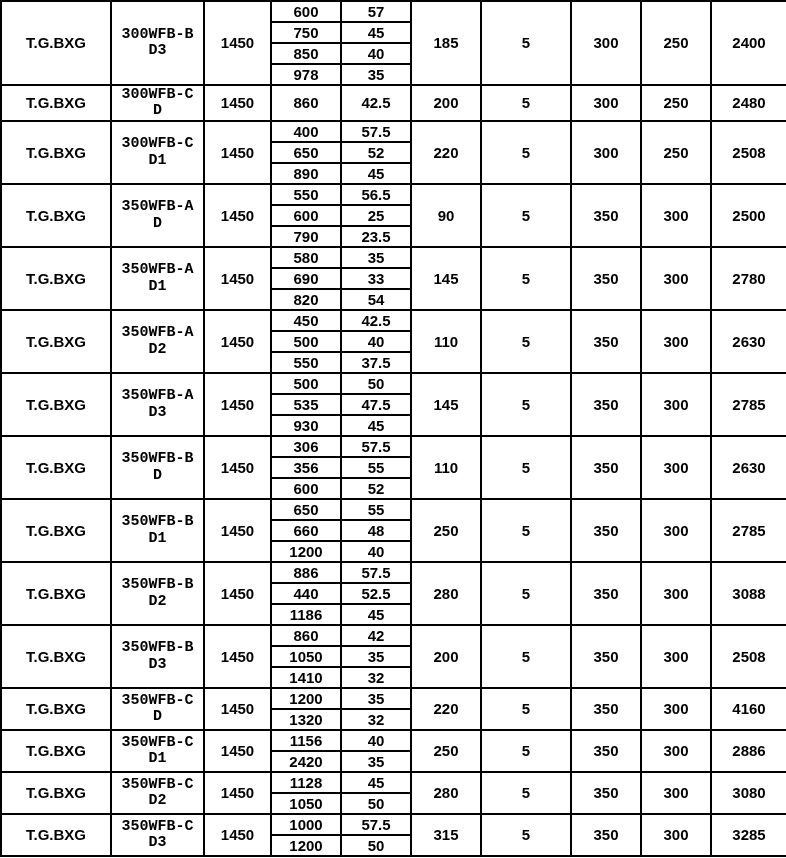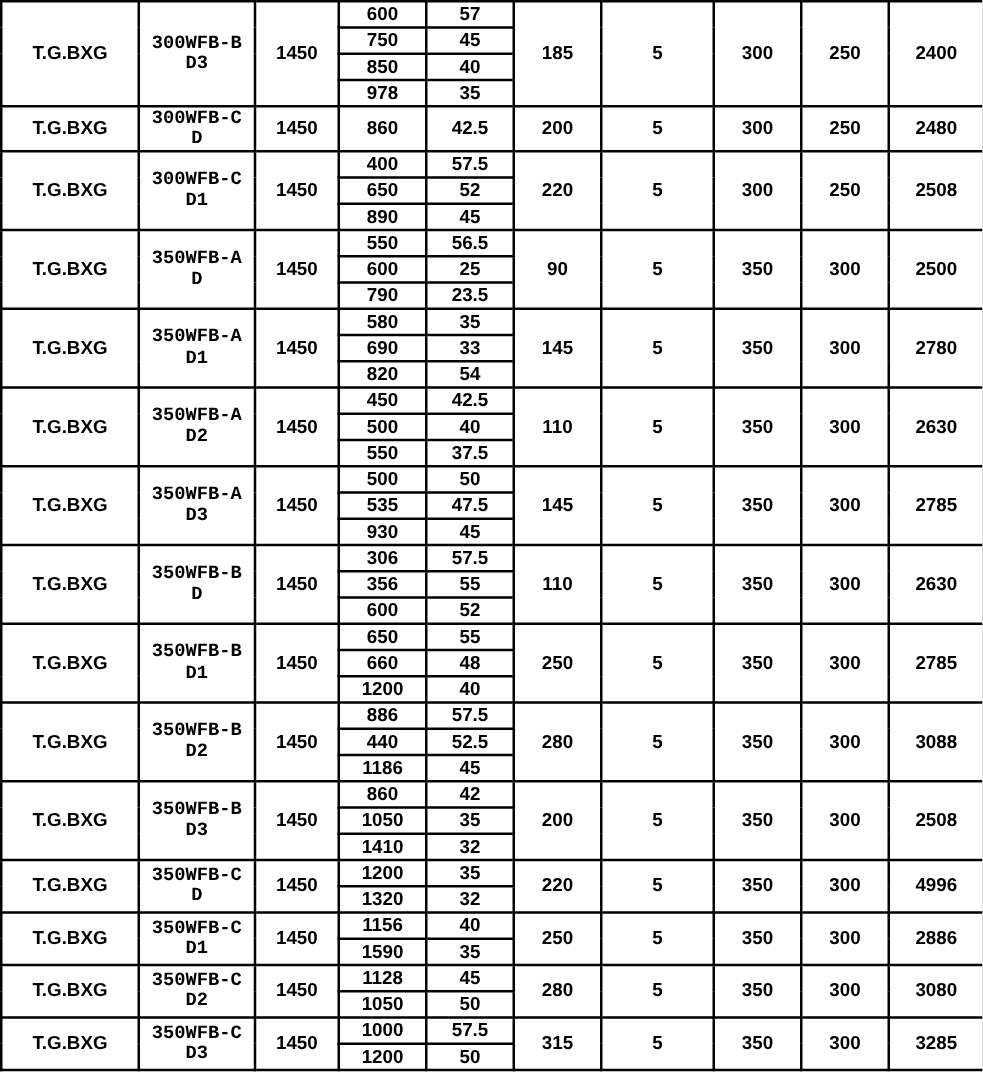--- a/index.html
+++ b/index.html
@@ -274,40 +274,40 @@
         <tr style="height: 21px;">
           <td rowspan="2">T.G.BXG</td>
           <td rowspan="2" class="model">350WFB-CD</td>
           <td rowspan="2">1450</td>
           <td>1200</td>
           <td>35</td>
           <td rowspan="2">220</td>
           <td rowspan="2">5</td>
           <td rowspan="2">350</td>
           <td rowspan="2">300</td>
-          <td rowspan="2">4996</td>
+          <td rowspan="2">4160</td>
         </tr>
         <tr style="height: 21px;">
           <td>1320</td>
           <td>32</td>
         </tr>
         <tr style="height: 21px;">
           <td rowspan="2">T.G.BXG</td>
           <td rowspan="2" class="model">350WFB-CD1</td>
           <td rowspan="2">1450</td>
           <td>1156</td>
           <td>40</td>
           <td rowspan="2">250</td>
           <td rowspan="2">5</td>
           <td rowspan="2">350</td>
           <td rowspan="2">300</td>
           <td rowspan="2">2886</td>
         </tr>
         <tr style="height: 21px;">
-          <td>1590</td>
+          <td>2420</td>
           <td>35</td>
         </tr>
         <tr style="height: 21px;">
           <td rowspan="2">T.G.BXG</td>
           <td rowspan="2" class="model">350WFB-CD2</td>
           <td rowspan="2">1450</td>
           <td>1128</td>
           <td>45</td>
           <td rowspan="2">280</td>
           <td rowspan="2">5</td>

